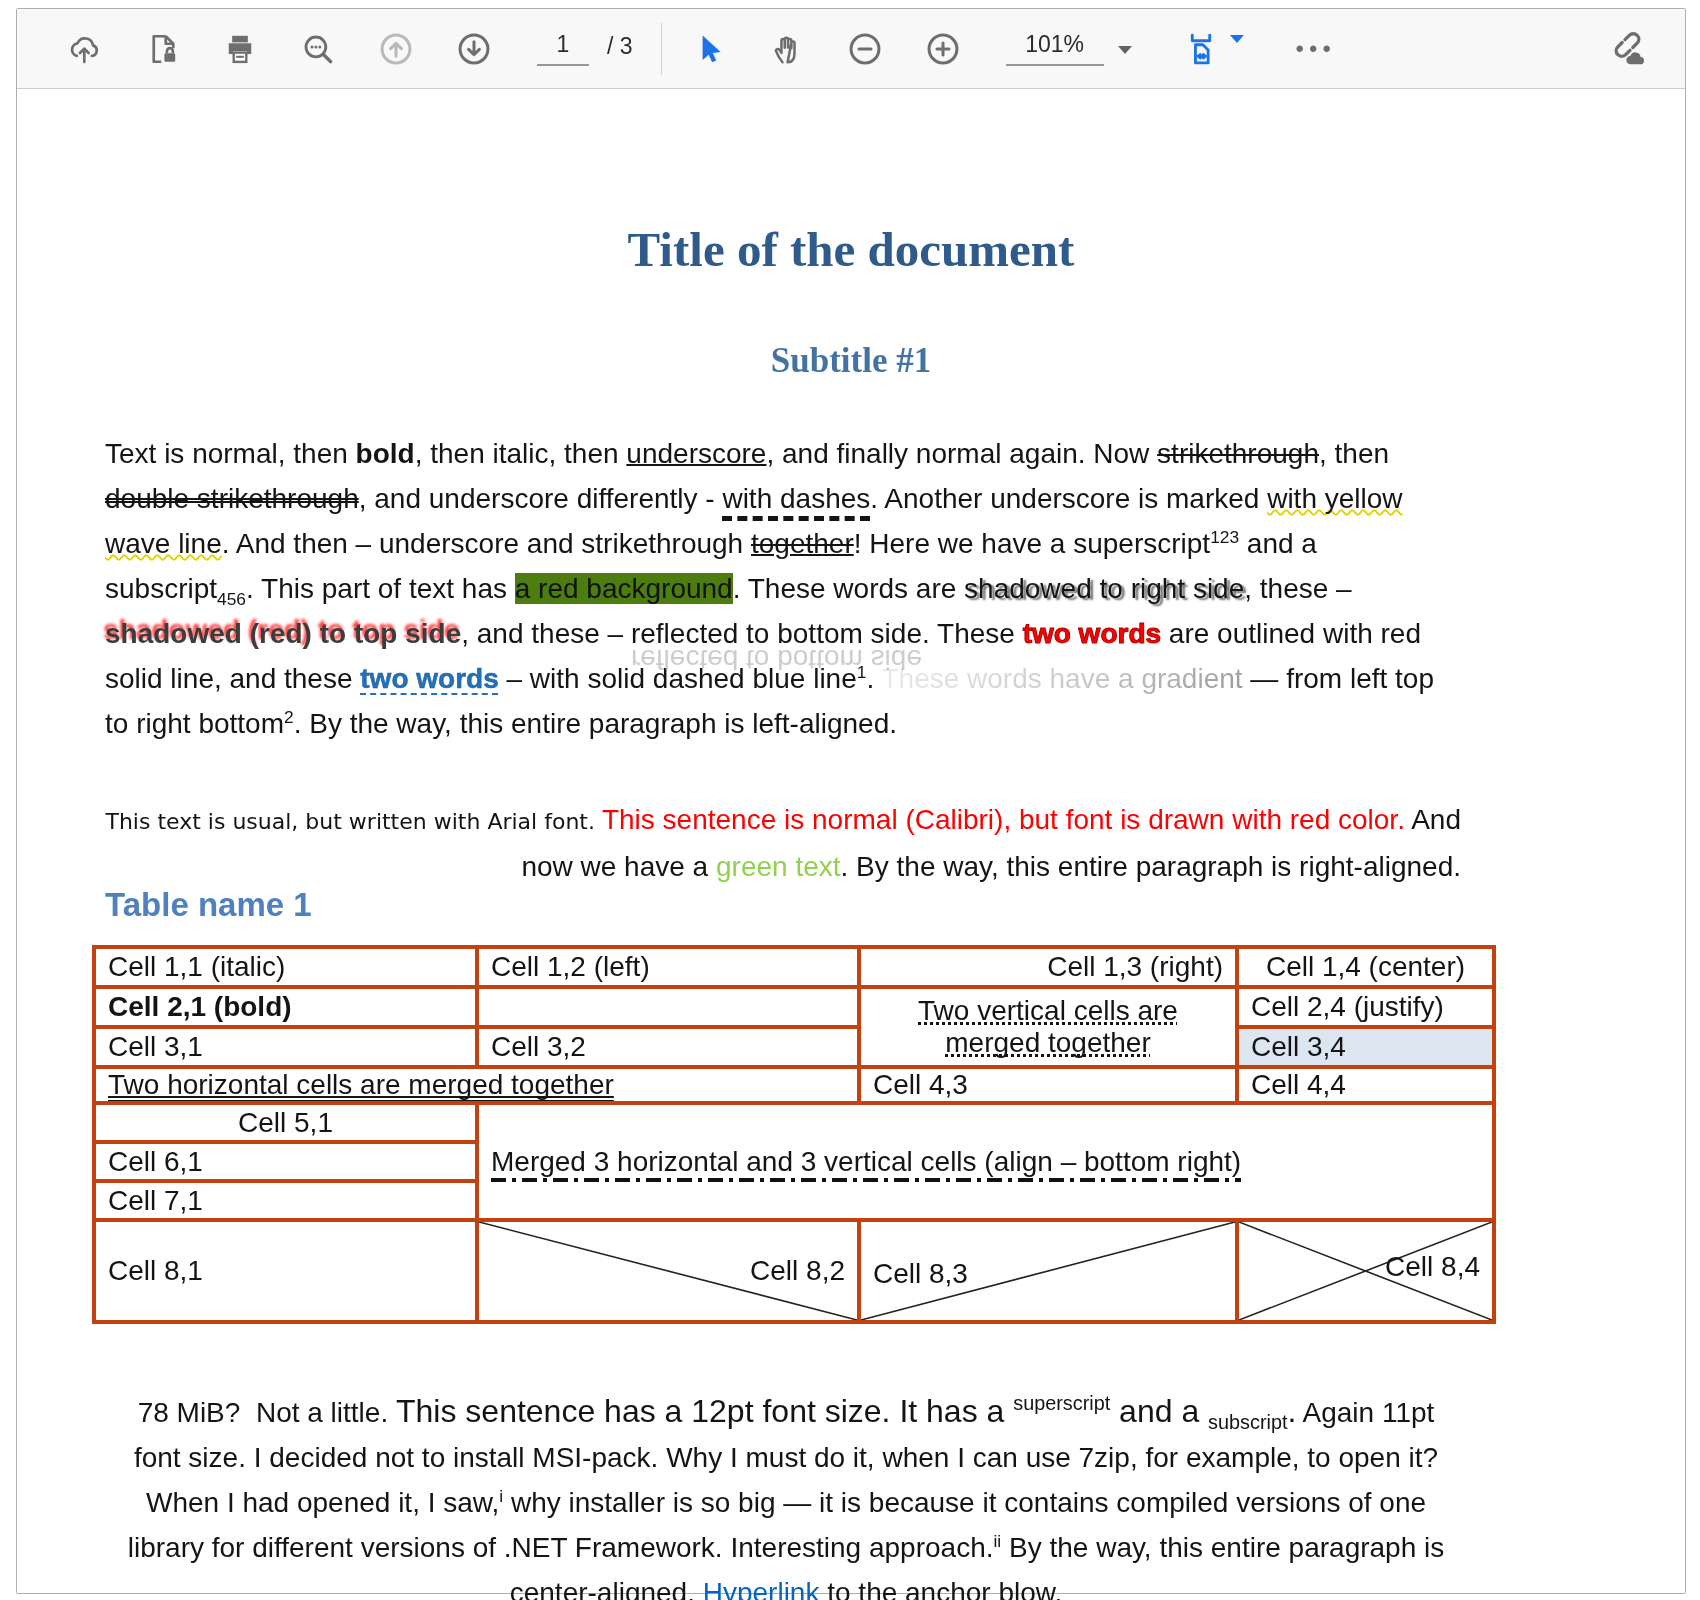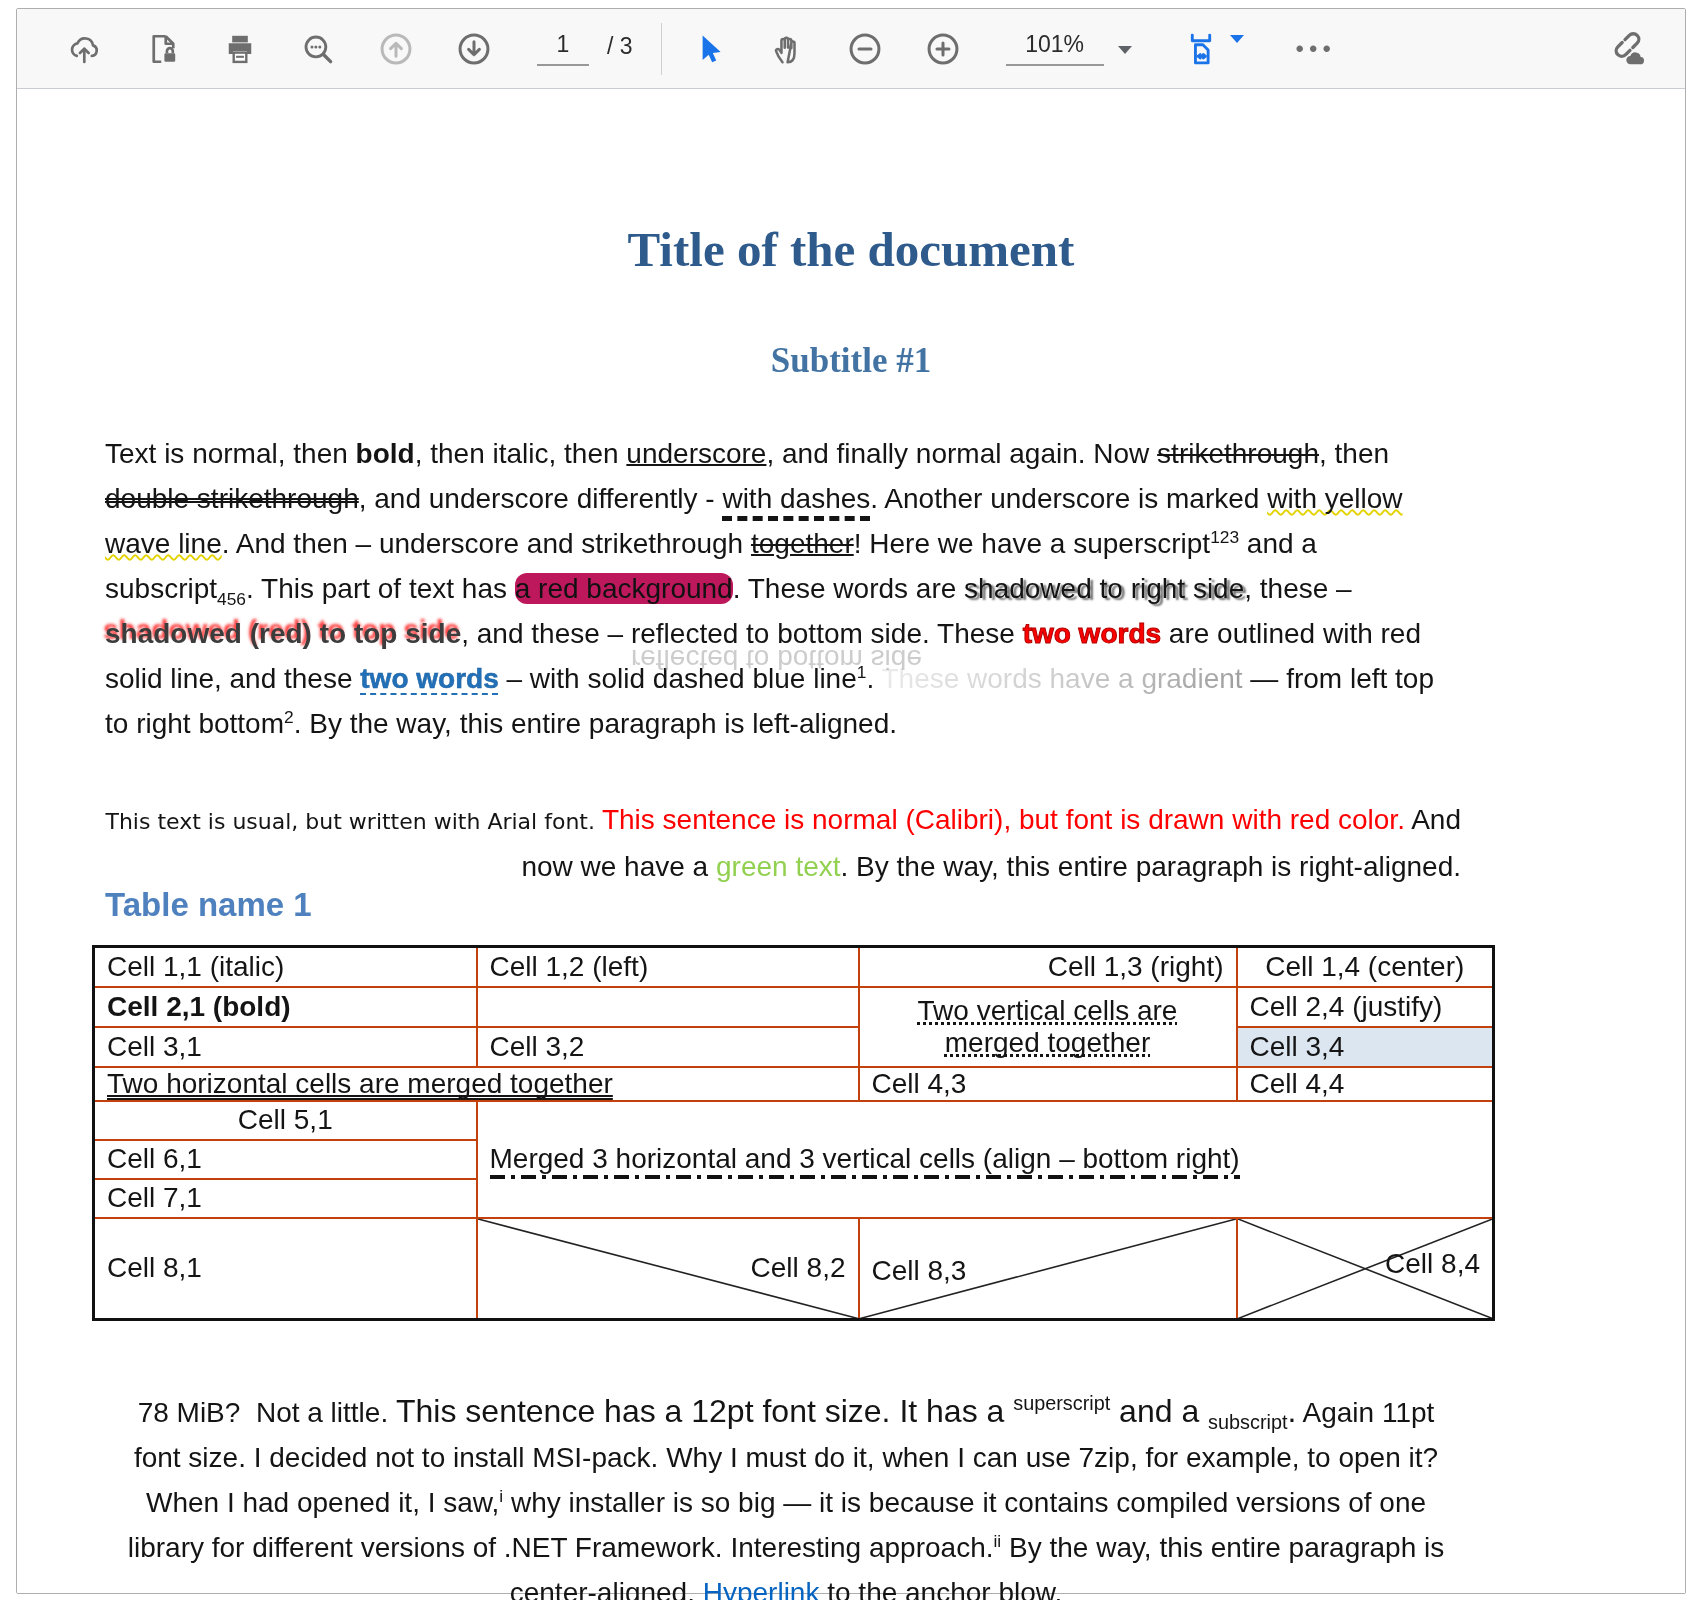--- a/index.html
+++ b/index.html
@@ -37,42 +37,42 @@
   .p3{top:1272px;left:95px;width:1348px;text-align:center;}
   .b{font-weight:bold;} .i{}
   .u{text-decoration:underline;text-decoration-thickness:2px;}
   .strike{text-decoration:line-through;text-decoration-thickness:2px;}
   .dstrike{text-decoration:line-through double;}
   .u-dash{text-decoration:underline dashed;text-decoration-thickness:5px;text-underline-offset:8px;}
   .u-wavy-yellow{text-decoration:underline wavy #e3d200;text-decoration-thickness:2px;text-decoration-skip-ink:none;}
   .u-strike{text-decoration:underline line-through;text-decoration-thickness:2px;}
   .sup{font-size:62%;vertical-align:super;line-height:0;}
   .sub{font-size:62%;vertical-align:sub;line-height:0;}
-  .redbg{background:#be185d;color:#111;border-radius:12px;}
+  .redbg{background:#4d7c0f;color:#111;}
   .shadow-right{font-weight:normal;text-shadow:3px 2px 2px rgba(60,60,60,0.75);}
   .shadow-red-top{font-weight:bold;color:#3c3c3c;text-shadow:-2px -4px 3px rgba(255,0,0,0.8);}
   .reflect{position:relative;display:inline-block;}
   .reflect::after{content:attr(data-reflect);position:absolute;left:0;top:0.92em;width:100%;
                   transform:scaleY(-1);color:#9b9b9b;opacity:0.5;filter:blur(0.5px);
                   white-space:nowrap;pointer-events:none;}
   .outline-red{font-weight:bold;color:#ff0000;-webkit-text-stroke:1px #b00000;}
   .outline-blue{font-weight:bold;color:#2170b8;-webkit-text-stroke:0.5px #1b5e9e;
                 text-decoration:underline dashed #2170b8;text-decoration-thickness:2px;text-underline-offset:5px;}
   .gradient-text{background:linear-gradient(135deg,#ededed 0%,#c9c9c9 55%,#9a9a9a 100%);
                  -webkit-background-clip:text;background-clip:text;color:transparent;}
   .arial{font-family:"DejaVu Sans",sans-serif;font-size:22px;}
   .red-text{color:#ff0000;}
   .green-text{color:#92d050;}
   .bigger{font-size:32px;}
   .hyperlink{color:#0563c1;text-decoration:underline;text-decoration-thickness:3px;cursor:pointer;}
   .tname{position:absolute;top:797px;left:88px;font-weight:bold;font-size:33px;color:#4e81bd;}
   
   .tbl{position:absolute;top:856px;left:75px;width:1400px;border-collapse:collapse;table-layout:fixed;
        font-size:28px;border:3px solid #111;}
-  .tbl td{border:2px solid #c2410c;padding:0 12px;vertical-align:middle;overflow:hidden;position:relative;}
+  .tbl td{border:4px solid #c2410c;padding:0 12px;vertical-align:middle;overflow:hidden;position:relative;}
   .td-center{text-align:center;} .td-right{text-align:right;}
   .bg-blue{background:#dce6f1;}
   .bd-dotted-top{border-top:3px dotted #111;}
   .bd-dotted-left{border-left:2px dotted #111;}
   .bd-dotted-right{border-right:2px dotted #111;}
   .bd-dashed-bottom{border-bottom:2px dashed #111;}
   .bd-dashed-left{border-left:2px dashed #111;}
   .bd-dashed-right{border-right:2px dashed #111;}
   .bd-thick-bottom{border-bottom:3px solid #111;}
   .u-dotted{text-decoration:underline dotted;text-decoration-thickness:3px;text-decoration-skip-ink:none;}

